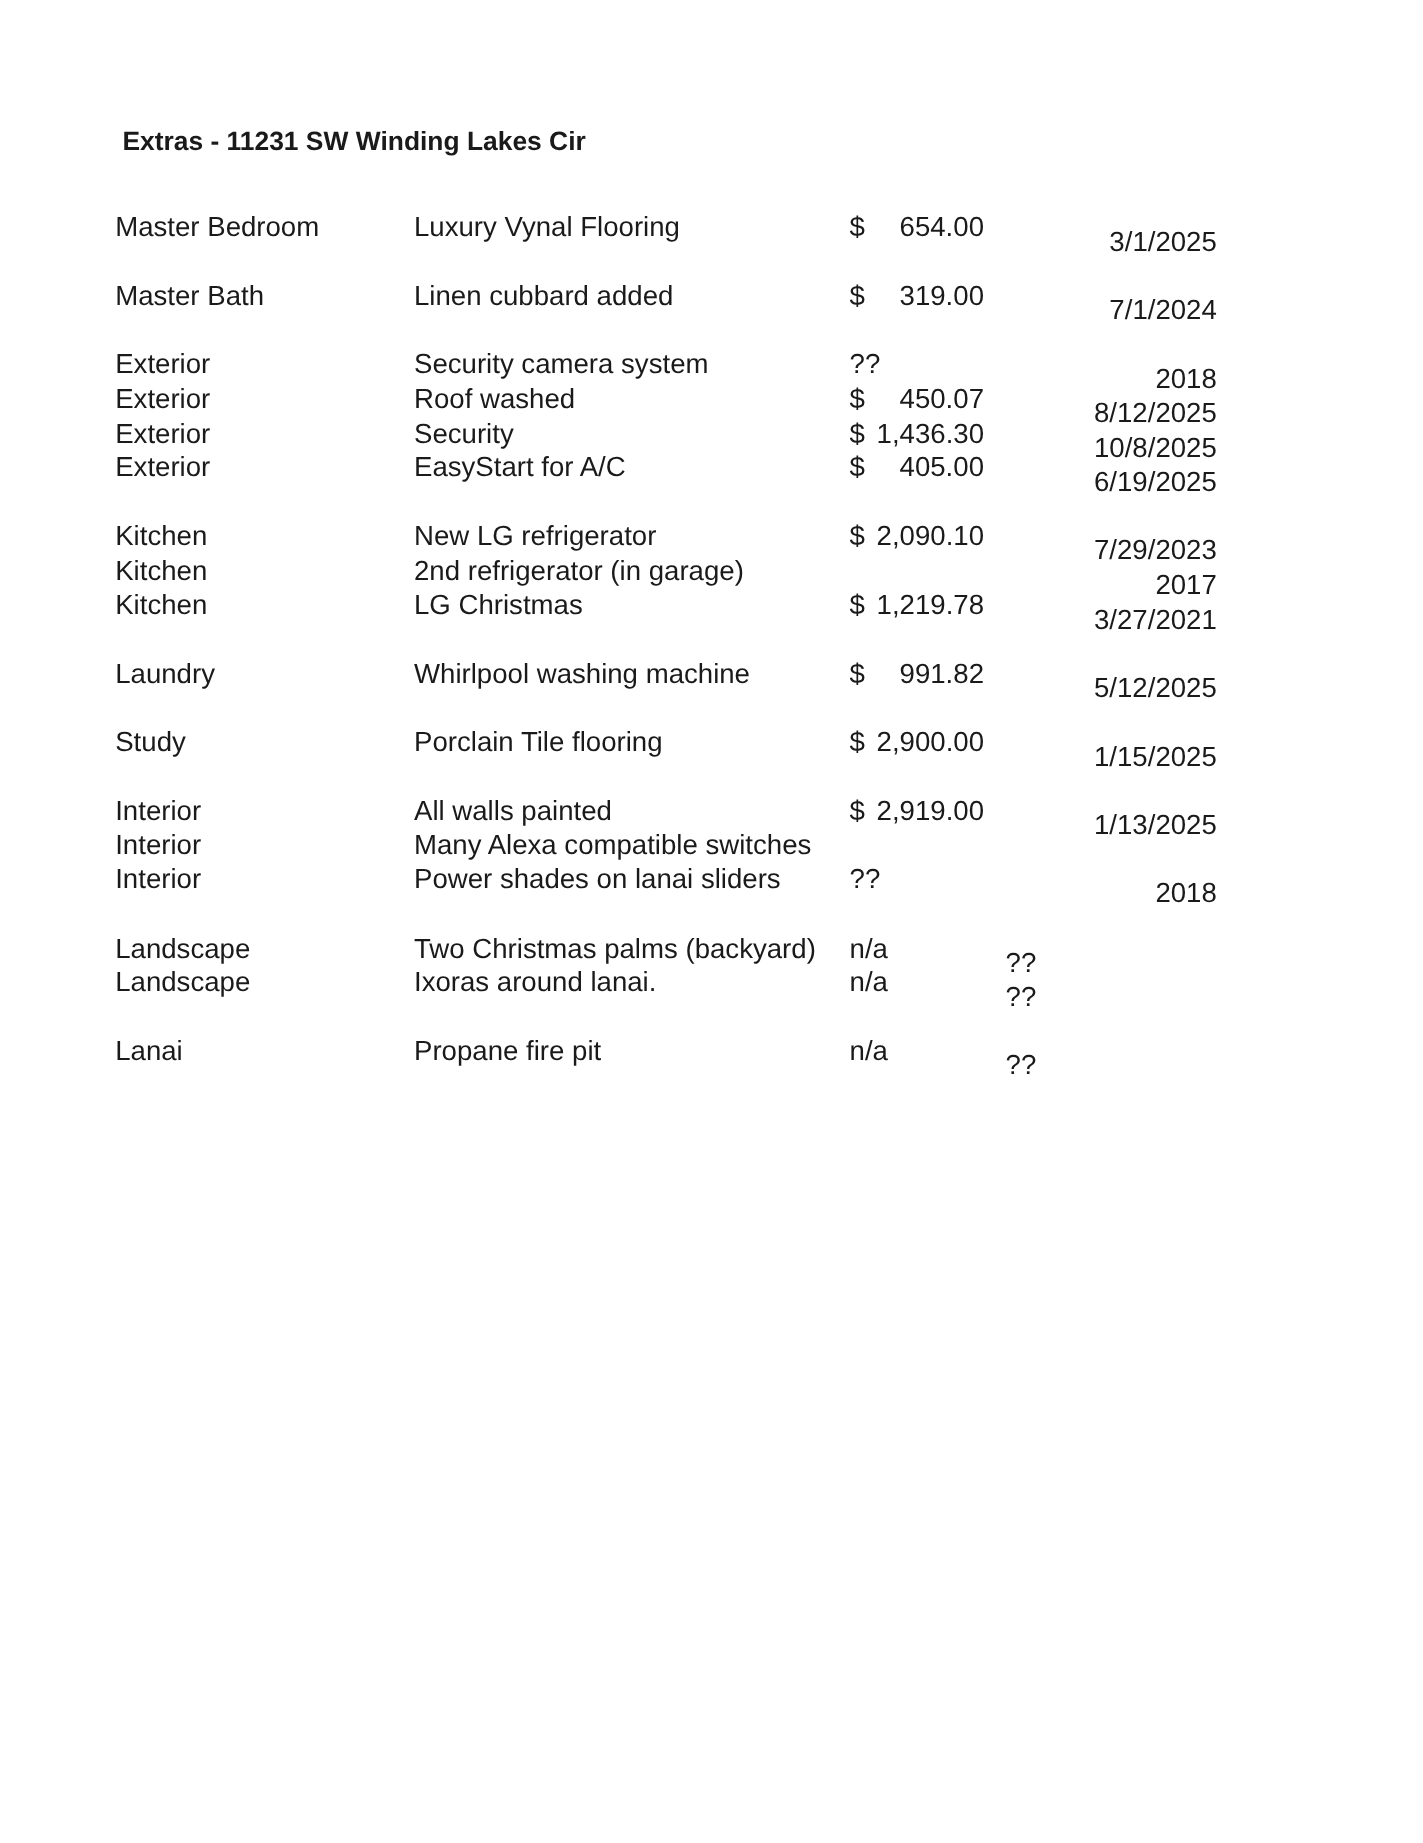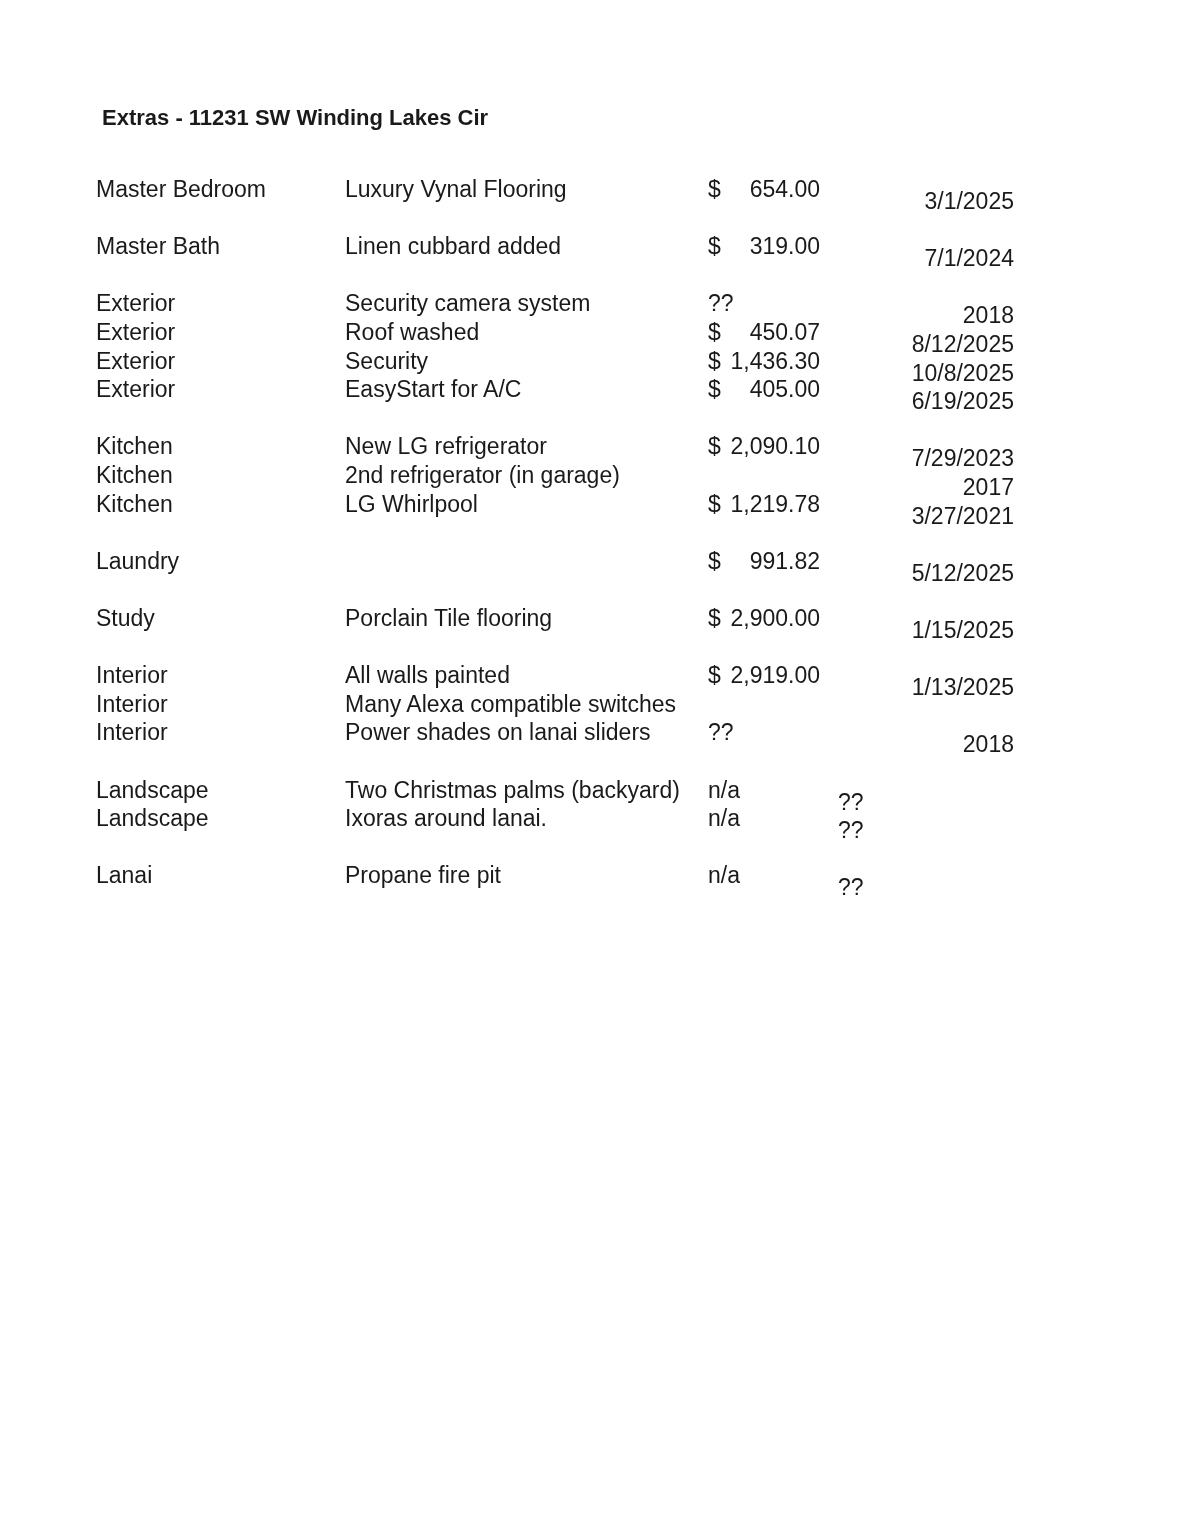--- a/index.html
+++ b/index.html
@@ -126,29 +126,30 @@
         </div>
         <div class="cell date ">7/29/2023</div>
       </div>
       <div class="row" style="top: 461px;">
         <div class="cell loc">Kitchen</div>
         <div class="cell desc">2nd refrigerator (in garage)</div>
         <div class="cell date ">2017</div>
       </div>
       <div class="row" style="top: 489.6px;">
         <div class="cell loc">Kitchen</div>
-        <div class="cell desc">LG Whirlpool</div>
+        <div class="cell desc">LG Christmas</div>
         <div class="cell price accounting">
           <span class="cur">$</span>
           <span class="amt">1,219.78</span>
         </div>
         <div class="cell date ">3/27/2021</div>
       </div>
       <div class="row" style="top: 546.8px;">
         <div class="cell loc">Laundry</div>
+        <div class="cell desc">Whirlpool washing machine</div>
         <div class="cell price accounting">
           <span class="cur">$</span>
           <span class="amt">991.82</span>
         </div>
         <div class="cell date ">5/12/2025</div>
       </div>
       <div class="row" style="top: 604px; text-align: right;">
         <div class="cell loc">Study</div>
         <div class="cell desc">Porclain Tile flooring</div>
         <div class="cell price accounting">

